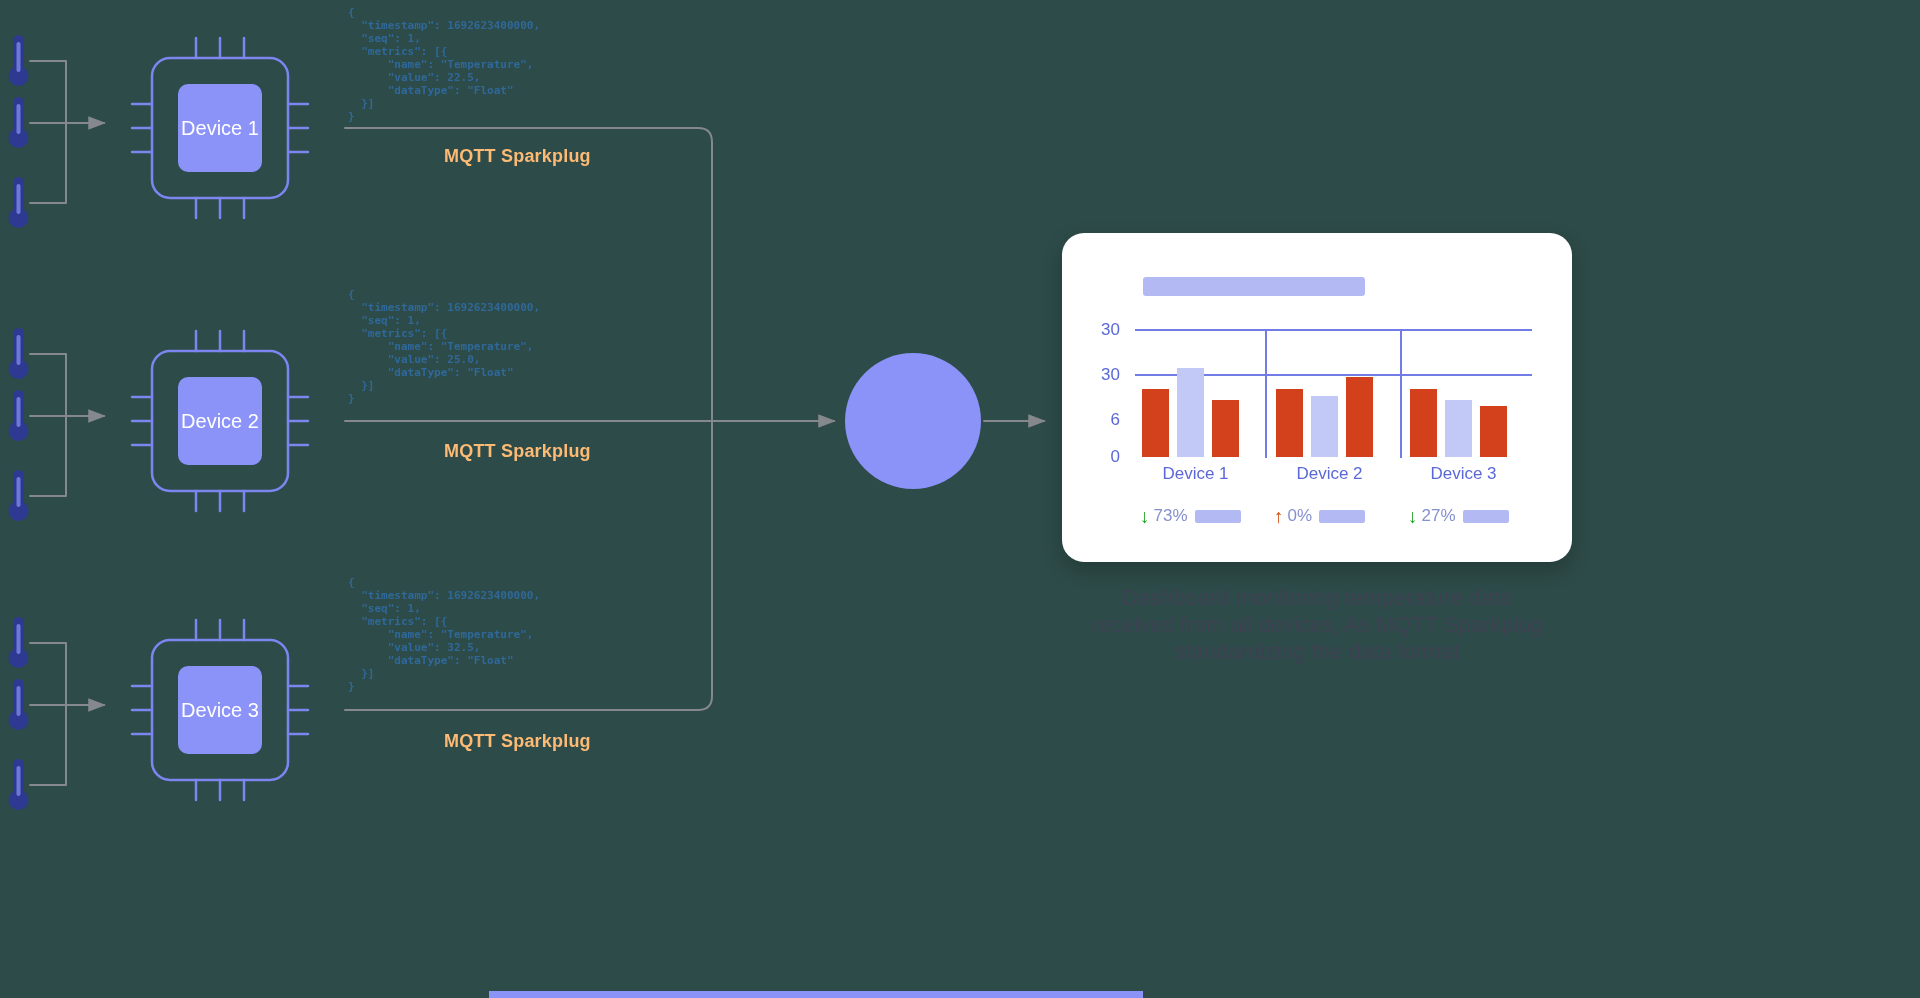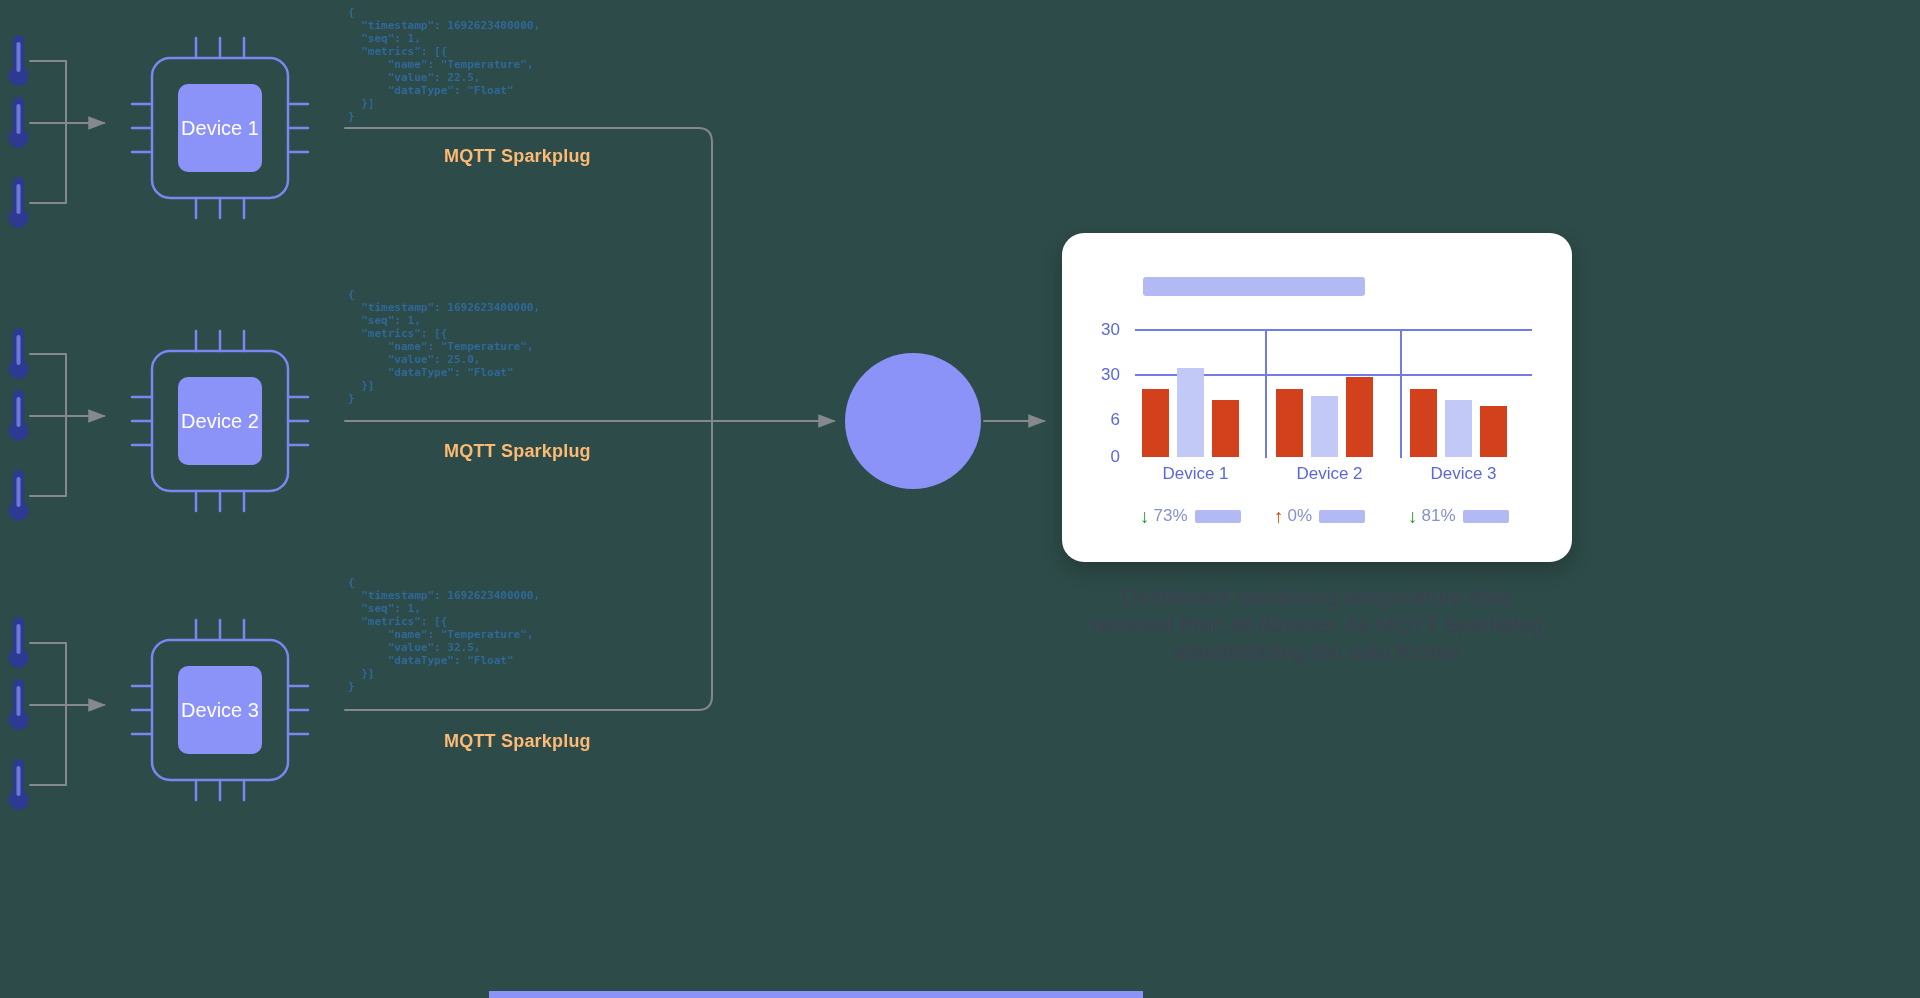--- a/index.html
+++ b/index.html
@@ -158,21 +158,21 @@
       <span>73%</span>
       <span class="stat-bar"></span>
     </div>
     <div class="stat" style="left:212px">
       <span class="trend-arrow" style="color: rgb(210, 74, 16);">↑</span>
       <span>0%</span>
       <span class="stat-bar"></span>
     </div>
     <div class="stat" style="left:346px">
       <span class="trend-arrow" style="color: rgb(26, 161, 28);">↓</span>
-      <span>81%</span>
+      <span>27%</span>
       <span class="stat-bar"></span>
     </div>
   </div>
 
   <div class="caption">Dashboard monitoring temperature data
 received from all devices, As MQTT Sparkplug
 standardizing the data format</div>
 
   <div class="bottom-bar"></div>
 </div>

